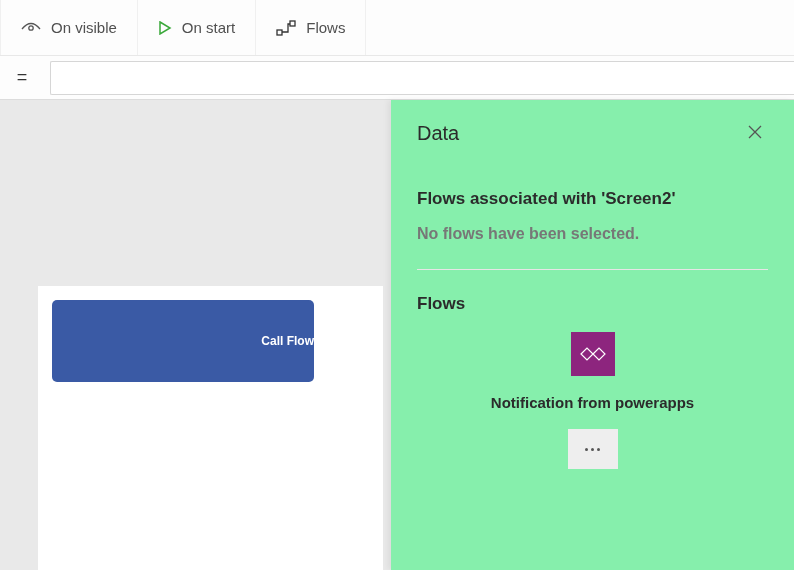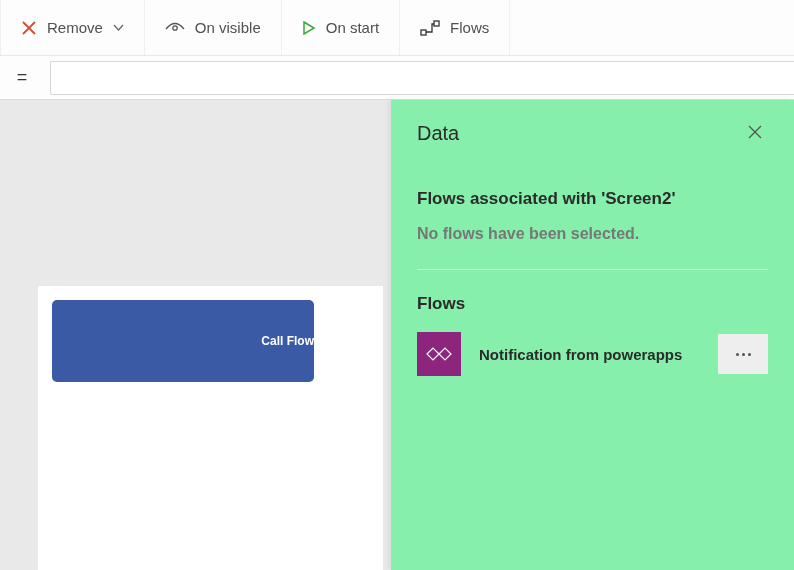--- a/index.html
+++ b/index.html
@@ -154,20 +154,21 @@
     .flows-heading {
       margin-top: 24px;
       font-size: 17px;
       color: #2b2b2b;
     }
     .flow-row {
       display: flex;
       align-items: center;
       margin-top: 18px;
       gap: 18px;
+      flex-direction: column;
     }
     .flow-icon {
       width: 44px;
       height: 44px;
       background: #8d257e;
       display: flex;
       align-items: center;
       justify-content: center;
     }
     .flow-name {
@@ -204,33 +205,20 @@
     }
     .create-label {
       font-size: 15px;
       color: #2b2b2b;
     }
   </style>
 </head>
 <body>
 
 <div class="toolbar">
-  <div class="toolbar-item">
-    <span class="ic">
-      <svg width="16" height="16" viewBox="0 0 16 16">
-          <path d="M2 2 L14 14 M14 2 L2 14" stroke="#d94b2f" stroke-width="1.8" fill="none"></path>
-        </svg>
-    </span>
-    <span>Remove</span>
-    <span class="ic">
-      <svg width="11" height="11" viewBox="0 0 11 11">
-          <path d="M1 3 L5.5 8 L10 3" stroke="#666" stroke-width="1.2" fill="none"></path>
-        </svg>
-    </span>
-  </div>
   <div class="toolbar-item">
     <span class="ic">
       <svg width="20" height="14" viewBox="0 0 20 14">
           <path d="M1 8 Q10 -3 19 8" stroke="#555" stroke-width="1.3" fill="none"></path>
           <circle cx="10" cy="7" r="2.2" stroke="#555" stroke-width="1.3" fill="none"></circle>
         </svg>
     </span>
     <span>On visible</span>
   </div>
   <div class="toolbar-item">

